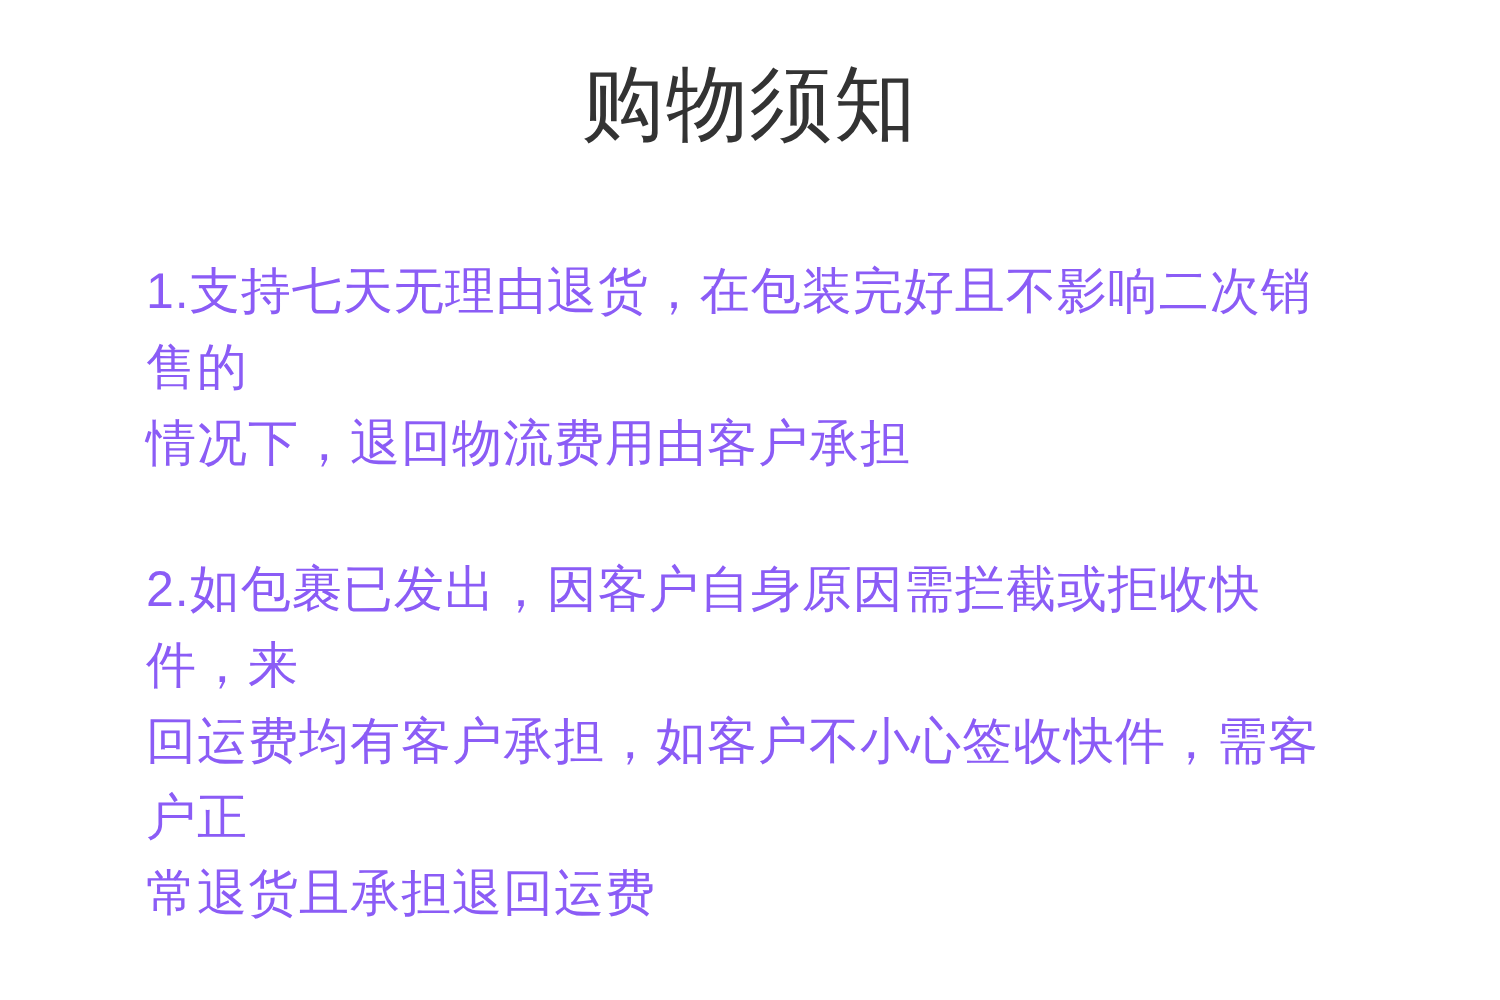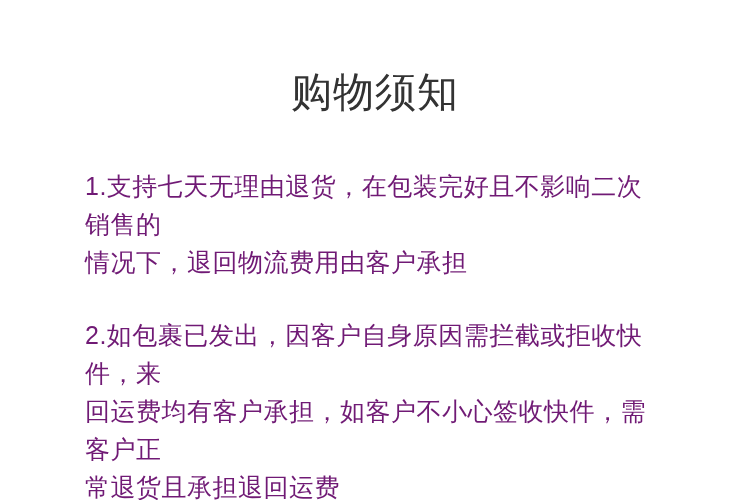--- a/index.html
+++ b/index.html
@@ -11,42 +11,42 @@
     height: 500px;
     background: #ffffff;
     font-family: "Liberation Sans", sans-serif;
     color: #333333;
     overflow: hidden;
   }
   .page {
     width: 750px;
     height: 444px;
     box-sizing: border-box;
-    padding-top: 72px;
+    padding-top: 32px;
     background: #ffffff;
   }
   .title {
     margin: 0;
     font-size: 41px;
     line-height: 41px;
     font-weight: 400;
     text-align: center;
     color: #333333;
     letter-spacing: 1px;
   }
   .content {
     margin-top: 54px;
     padding: 0 69px;
   }
   .para {
-    margin: 16px;
+    margin: 4px;
     font-size: 25px;
     line-height: 38px;
     font-weight: 400;
-    color: #701a75;
+    color: #8b5cf6;
     white-space: pre-line;
     letter-spacing: 0.5px;
   }
   .para + .para {
     margin-top: 35px;
   }
 </style>
 </head>
 <body>
 

